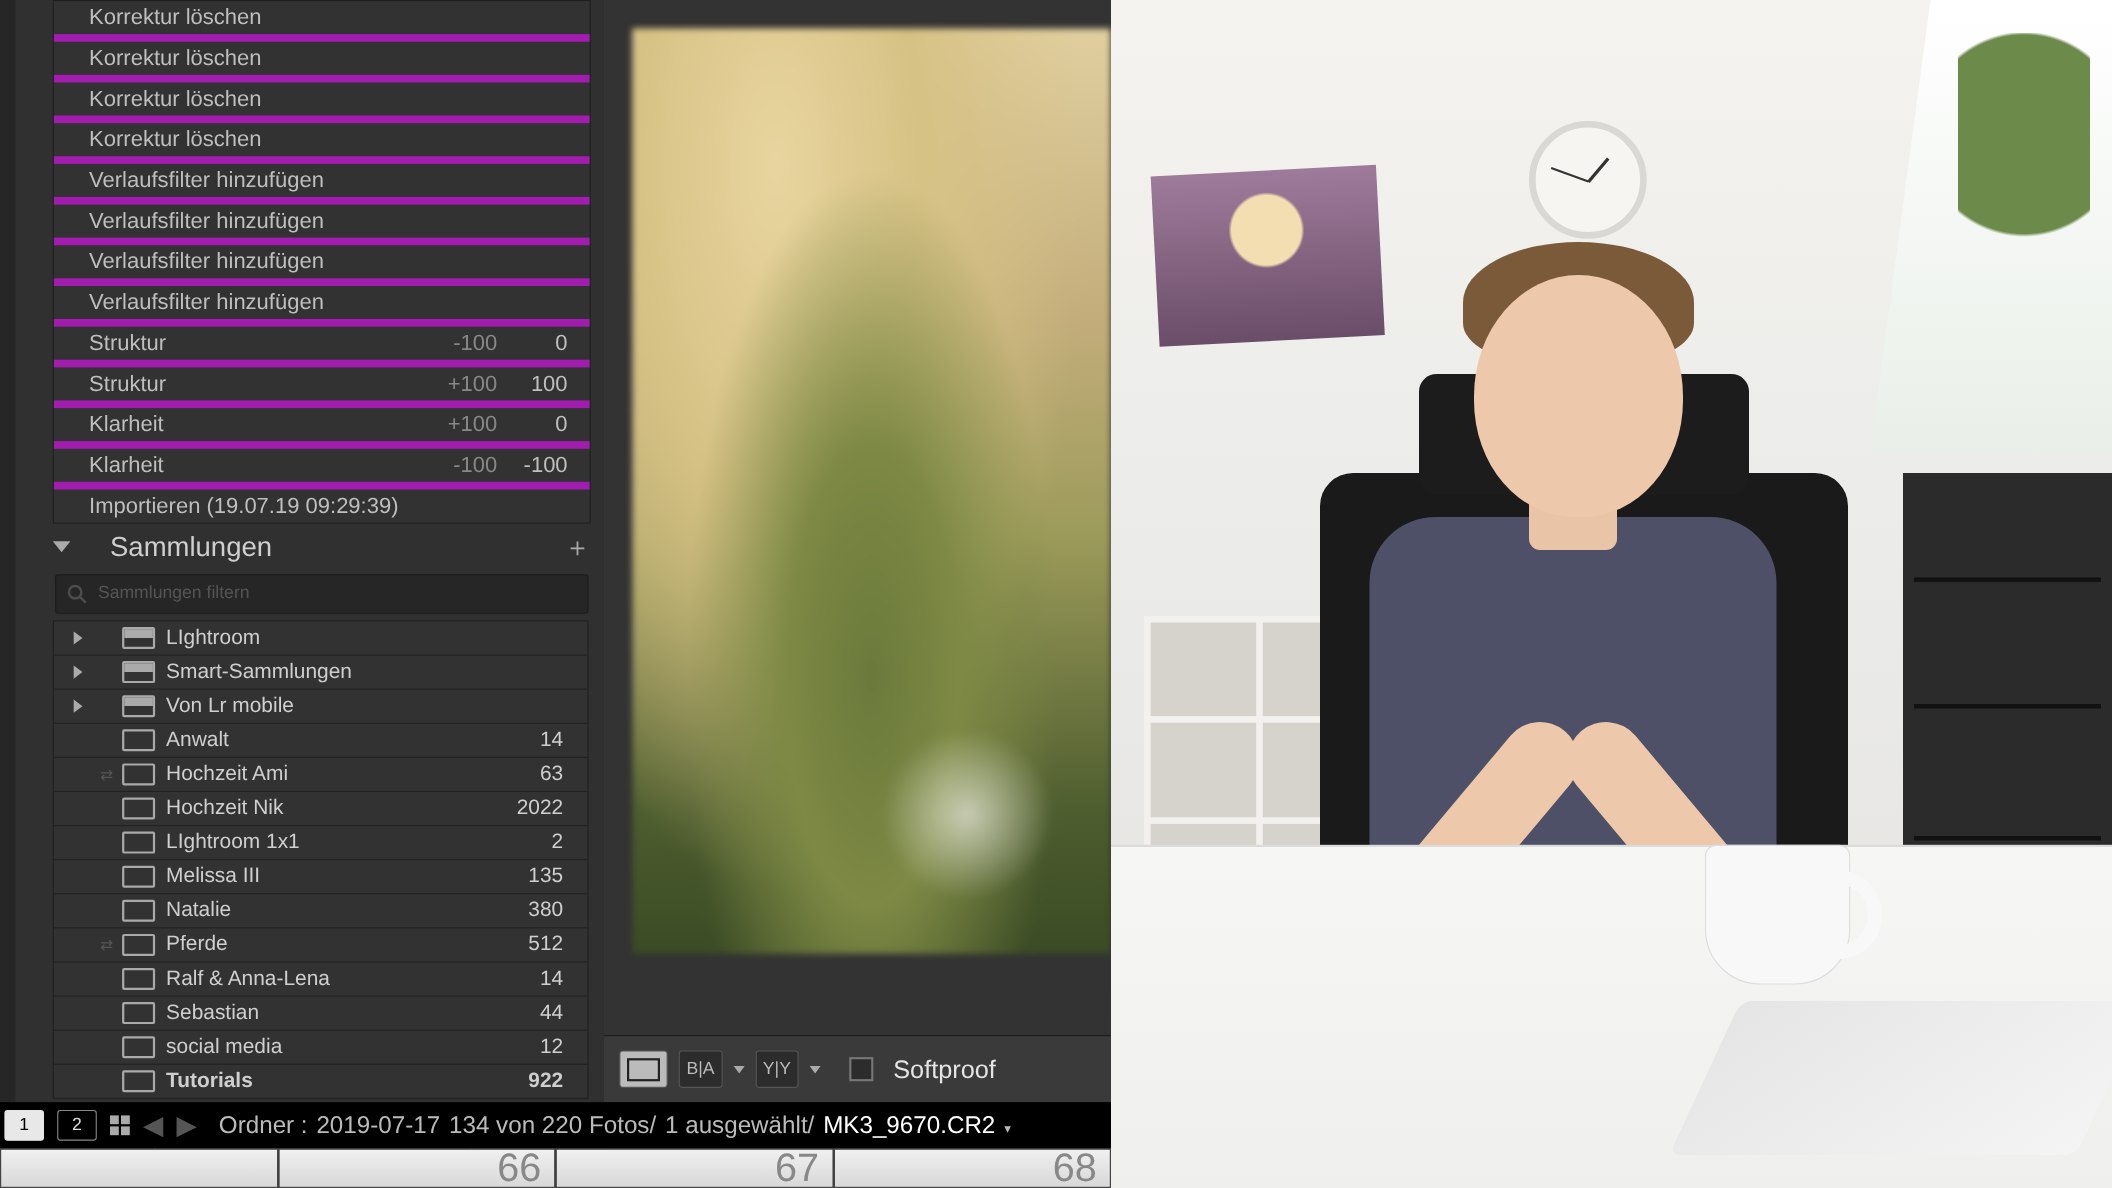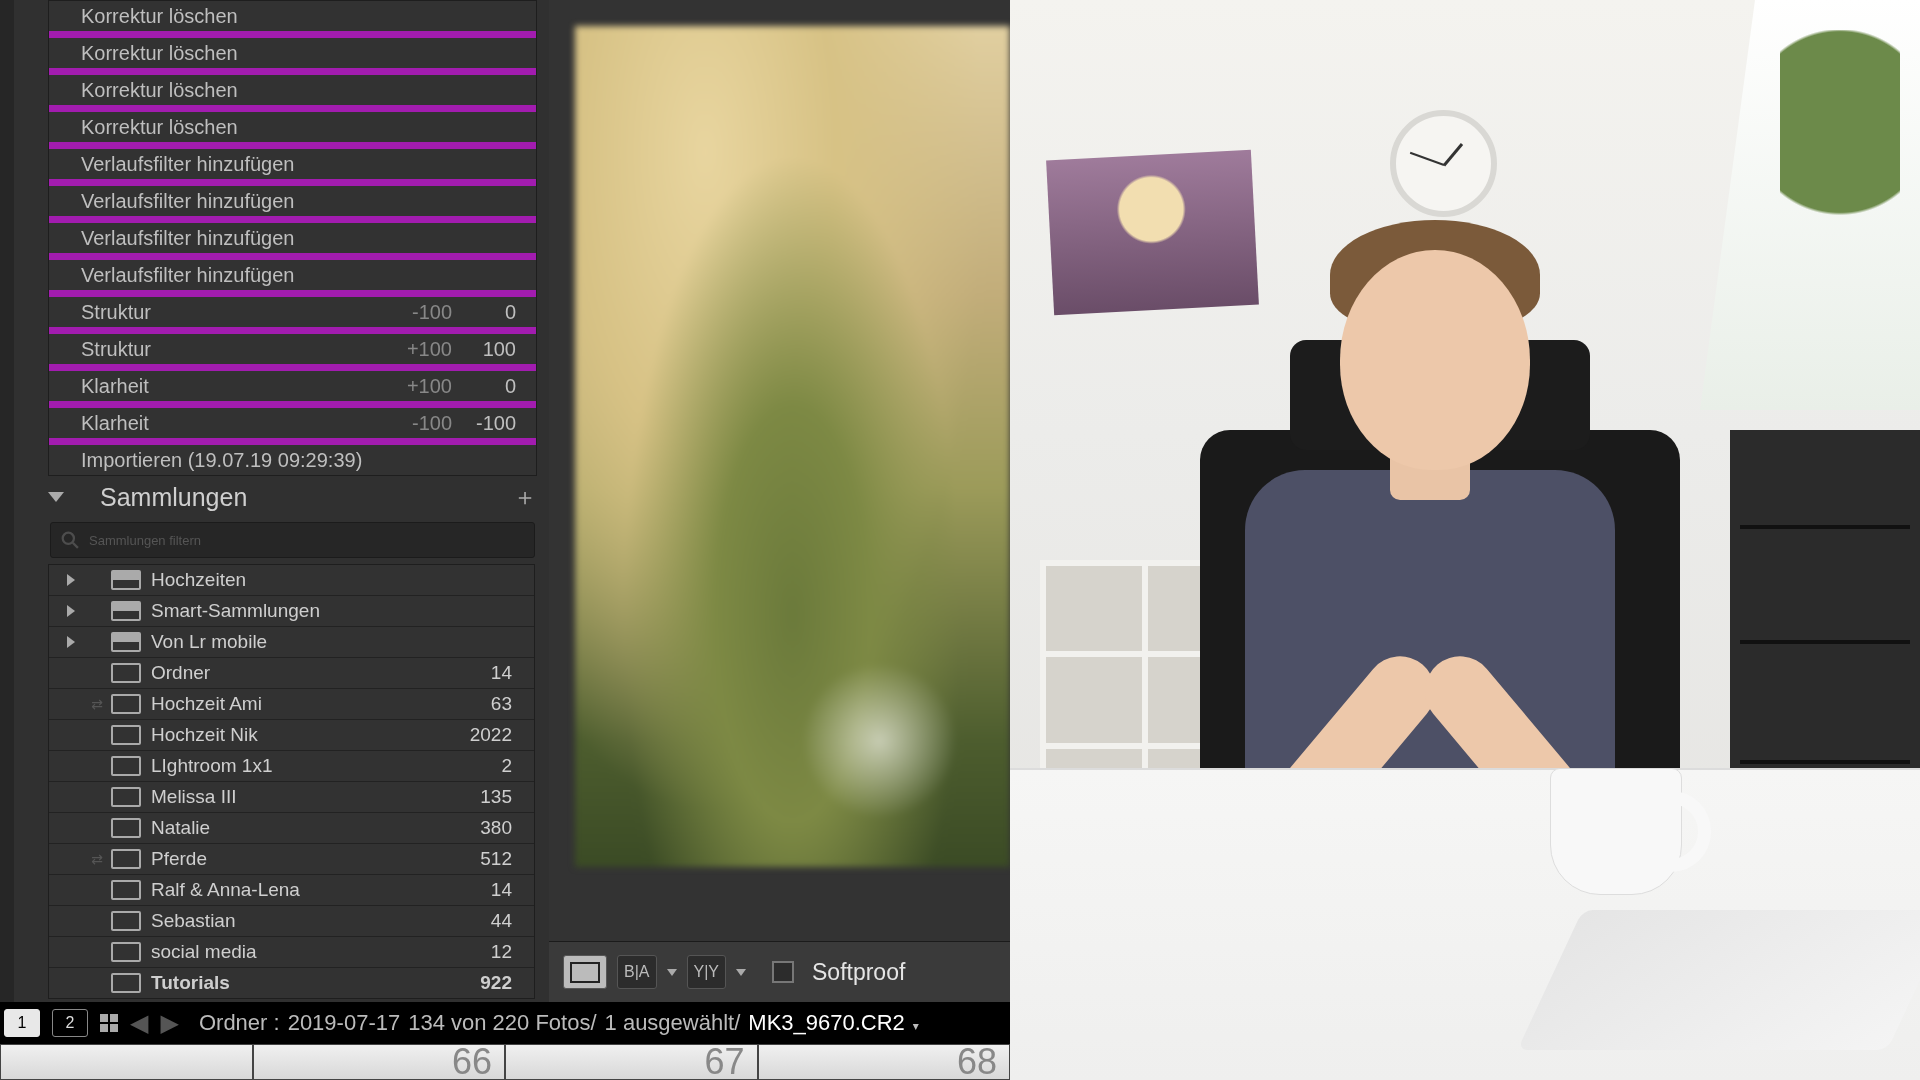--- a/index.html
+++ b/index.html
@@ -103,21 +103,21 @@
     display: flex;
     align-items: center;
     padding: 0 10px;
   }
   .filter-wrap svg { opacity: .4; }
   .filter-wrap input {
     flex: 1;
     background: transparent;
     border: none;
     color: #0ea5e9;
-    font-size: 13px;
+    font-size: 16px;
     outline: none;
     margin-left: 8px;
   }
   .filter-wrap input::placeholder { color: #555; }
 
   
   .collections {
     margin: 0 14px 0 34px;
     border: 1px solid #1e1e1e;
     background: #323232;
@@ -513,42 +513,42 @@
               <line x1="10.5" y1="10.5" x2="15" y2="15" stroke="#888" stroke-width="2"></line>
             </svg>
           <input type="text" placeholder="Sammlungen filtern" style="">
         </div>
 
         <div class="collections" id="collections-list">
             <div class="crow set">
               <span class="arrow"></span>
               <span class="sync"></span>
               <span class="icon set"></span>
-              <span class="cname">Hochzeiten</span>
+              <span class="cname">LIghtroom</span>
               <span class="count"></span>
             </div>
             <div class="crow set">
               <span class="arrow"></span>
               <span class="sync"></span>
               <span class="icon set"></span>
               <span class="cname">Smart-Sammlungen</span>
               <span class="count"></span>
             </div>
             <div class="crow set">
               <span class="arrow"></span>
               <span class="sync"></span>
               <span class="icon set"></span>
               <span class="cname">Von Lr mobile</span>
               <span class="count"></span>
             </div>
             <div class="crow">
               <span class="arrow"></span>
               <span class="sync"></span>
               <span class="icon"></span>
-              <span class="cname">Ordner</span>
+              <span class="cname">Anwalt</span>
               <span class="count">14</span>
             </div>
             <div class="crow">
               <span class="arrow"></span>
               <span class="sync">⇄</span>
               <span class="icon"></span>
               <span class="cname">Hochzeit Ami</span>
               <span class="count">63</span>
             </div>
             <div class="crow">

